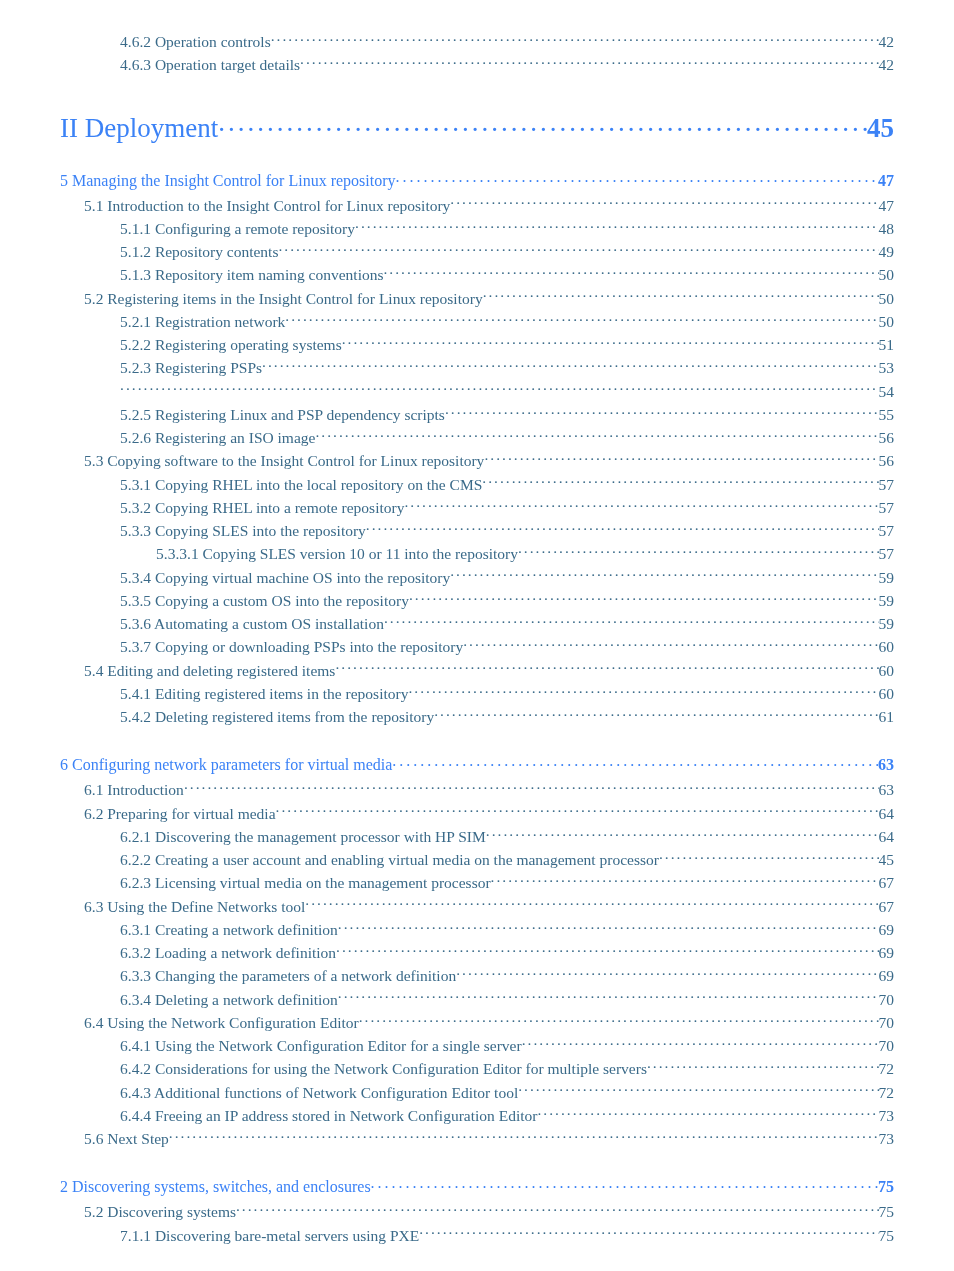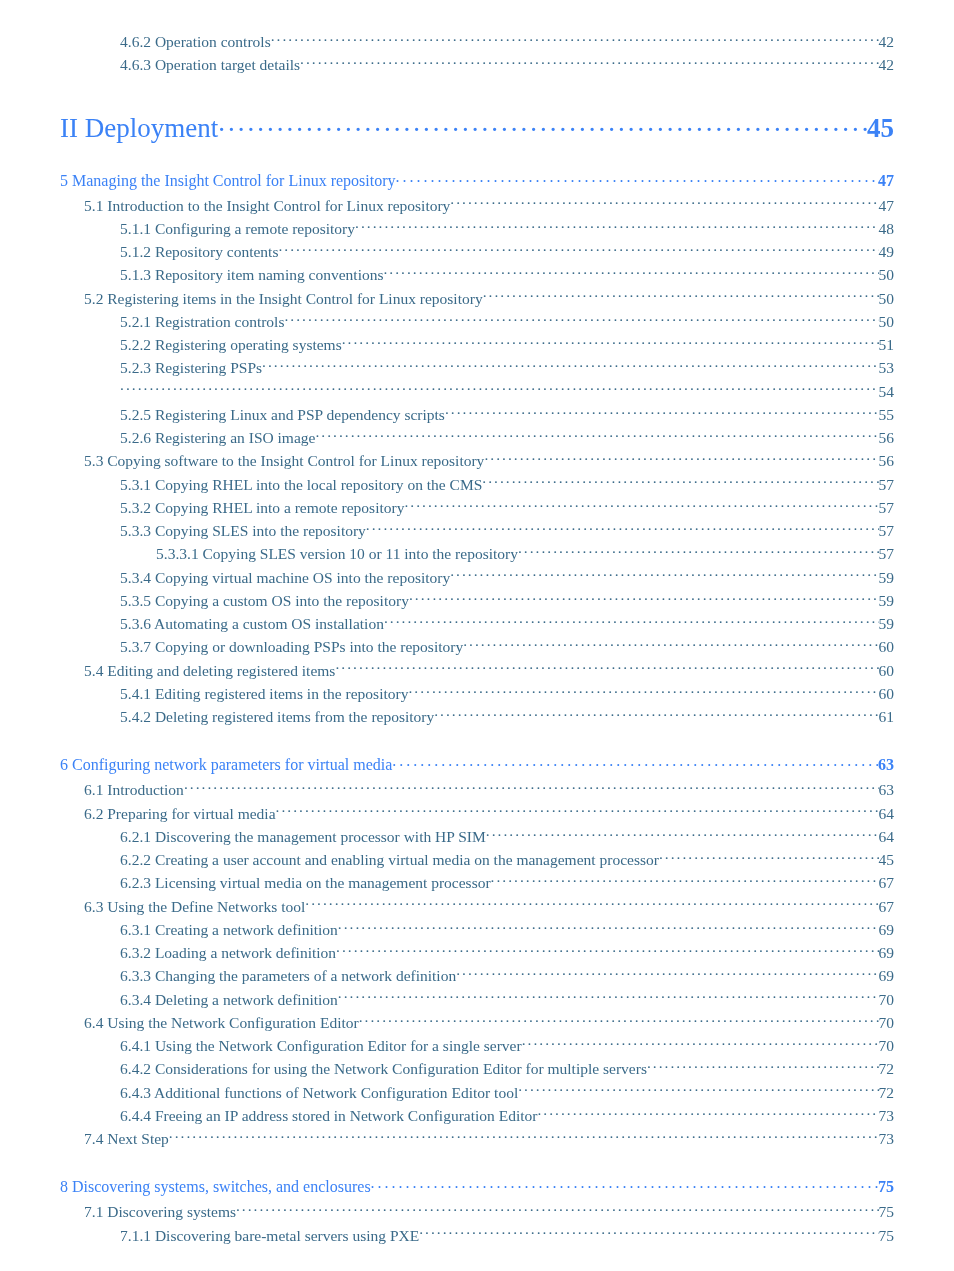--- a/index.html
+++ b/index.html
@@ -131,21 +131,21 @@
         <span class="label">5.1.3 Repository item naming conventions</span>
         <span class="dots"></span>
         <span class="page-num">50</span>
       </div>
       <div class="toc-line indent-1">
         <span class="label">5.2 Registering items in the Insight Control for Linux repository</span>
         <span class="dots"></span>
         <span class="page-num">50</span>
       </div>
       <div class="toc-line indent-2">
-        <span class="label">5.2.1 Registration controls</span>
+        <span class="label">5.2.1 Registration network</span>
         <span class="dots"></span>
         <span class="page-num">50</span>
       </div>
       <div class="toc-line indent-2">
         <span class="label">5.2.2 Registering operating systems</span>
         <span class="dots"></span>
         <span class="page-num">51</span>
       </div>
       <div class="toc-line indent-2">
         <span class="label">5.2.3 Registering PSPs</span>
@@ -303,34 +303,34 @@
         <span class="label">6.4.3 Additional functions of Network Configuration Editor tool</span>
         <span class="dots"></span>
         <span class="page-num">72</span>
       </div>
       <div class="toc-line indent-2">
         <span class="label">6.4.4 Freeing an IP address stored in Network Configuration Editor</span>
         <span class="dots"></span>
         <span class="page-num">73</span>
       </div>
       <div class="toc-line indent-1">
-        <span class="label">7.4 Next Step</span>
+        <span class="label">5.6 Next Step</span>
         <span class="dots"></span>
         <span class="page-num">73</span>
       </div>
     </div>
 
   <div class="heading-line chapter">
-    <span class="label">8 Discovering systems, switches, and enclosures</span>
+    <span class="label">2 Discovering systems, switches, and enclosures</span>
     <span class="dots"></span>
     <span class="page-num">75</span>
   </div>
   <div id="ch7-items">
       <div class="toc-line indent-1">
-        <span class="label">7.1 Discovering systems</span>
+        <span class="label">5.2 Discovering systems</span>
         <span class="dots"></span>
         <span class="page-num">75</span>
       </div>
       <div class="toc-line indent-2">
         <span class="label">7.1.1 Discovering bare-metal servers using PXE</span>
         <span class="dots"></span>
         <span class="page-num">75</span>
       </div>
     </div>
 

